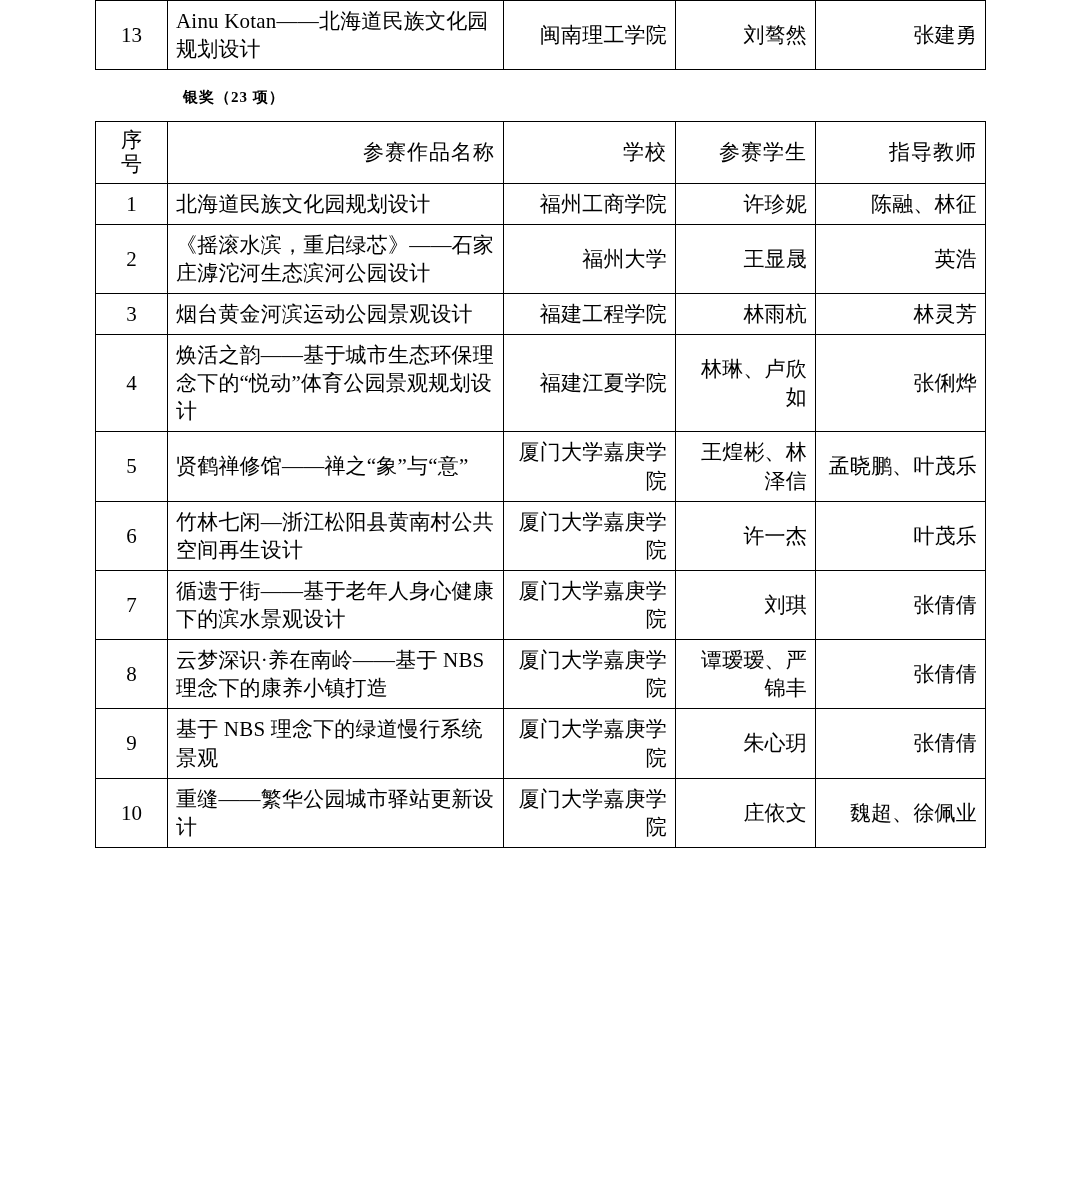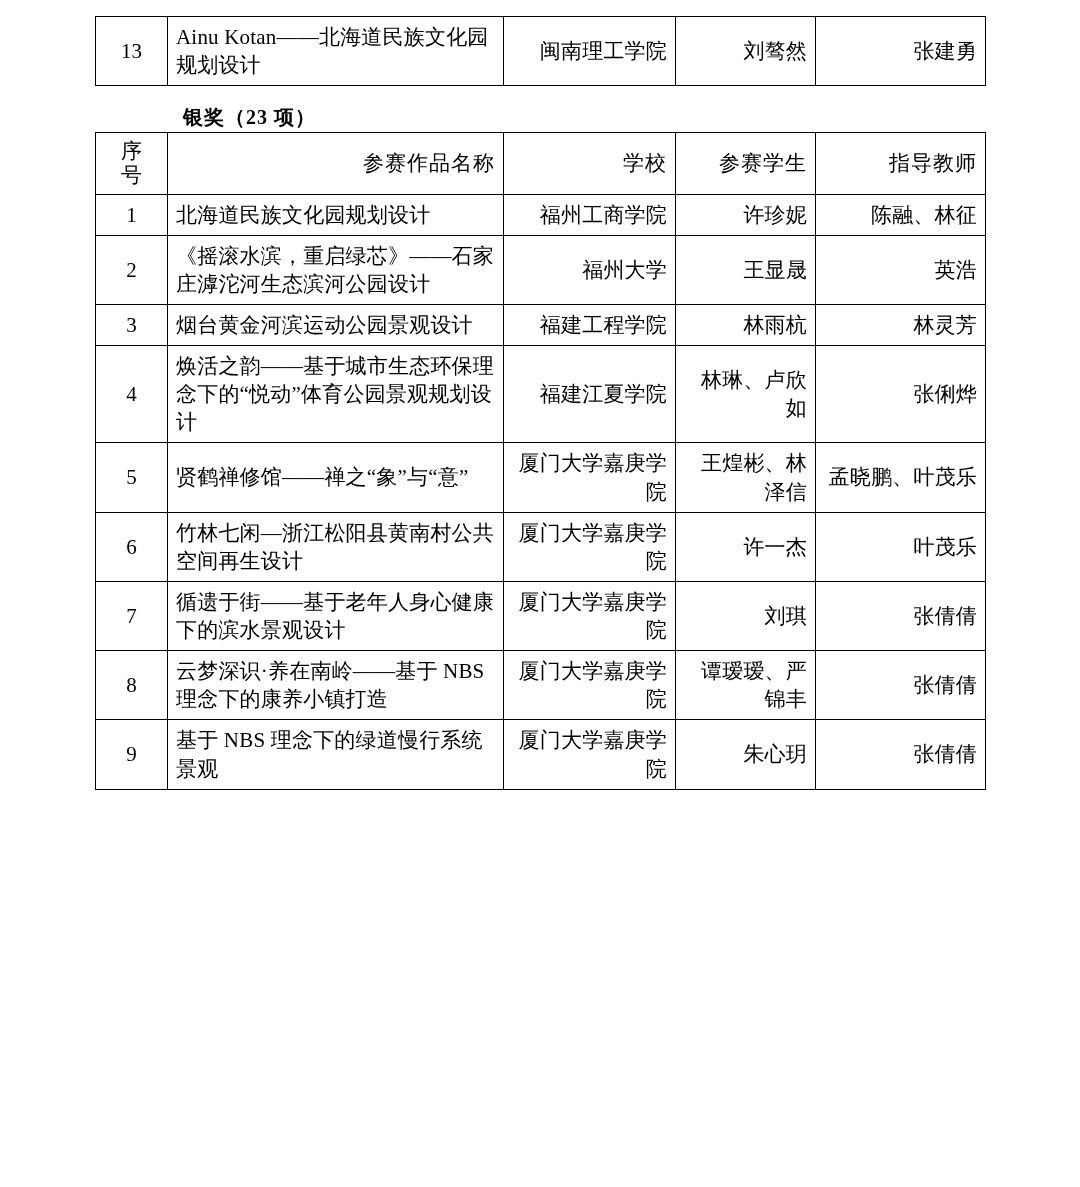--- a/index.html
+++ b/index.html
@@ -57,28 +57,28 @@
     text-align: right;
     font-weight: bold;
     letter-spacing: 1px;
   }
   thead td.hd-no {
     text-align: center;
     letter-spacing: 0px;
     line-height: 1.15;
   }
   .section-label {
-    font-size: 20px;
+    font-size: 15px;
     font-weight: bold;
-    margin: 18px 0 1px 88px;
+    margin: 18px 0 14px 88px;
     letter-spacing: 1px;
     font-family: "Liberation Serif", "DejaVu Serif", serif;
   }
   .top-table-wrap {
-    padding-top: 16px;
+    padding-top: 0;
   }
 </style>
 </head>
 <body>
 
 <div class="page">
 
   <div class="top-table-wrap">
     <table class="awards">
       <colgroup>
@@ -176,16 +176,23 @@
         <td class="student">谭瑷瑷、严锦丰</td>
         <td class="teacher">张倩倩</td>
       </tr>
       <tr>
         <td class="no">9</td>
         <td class="title">基于 NBS 理念下的绿道慢行系统景观</td>
         <td class="school">厦门大学嘉庚学院</td>
         <td class="student">朱心玥</td>
         <td class="teacher">张倩倩</td>
       </tr>
+      <tr>
+        <td class="no">10</td>
+        <td class="title">重缝——繁华公园城市驿站更新设计</td>
+        <td class="school">厦门大学嘉庚学院</td>
+        <td class="student">庄依文</td>
+        <td class="teacher">魏超、徐佩业</td>
+      </tr>
     </tbody>
   </table>
 
 </div>
 
 </body></html>

